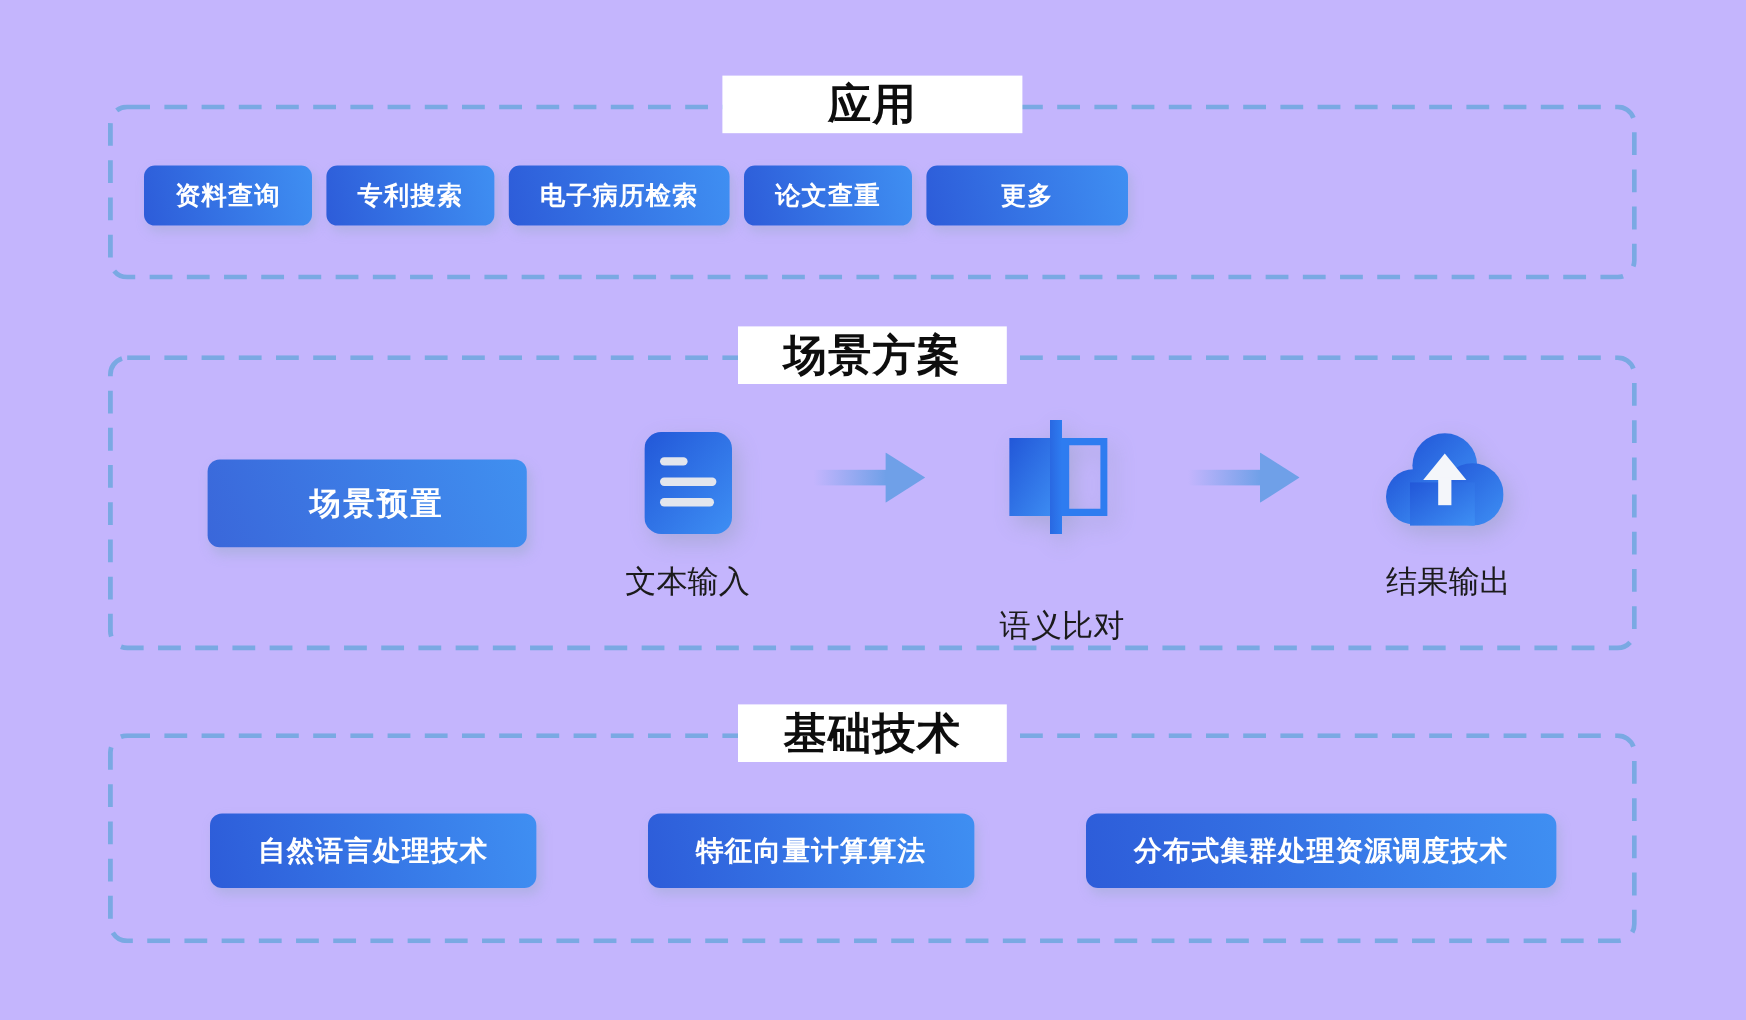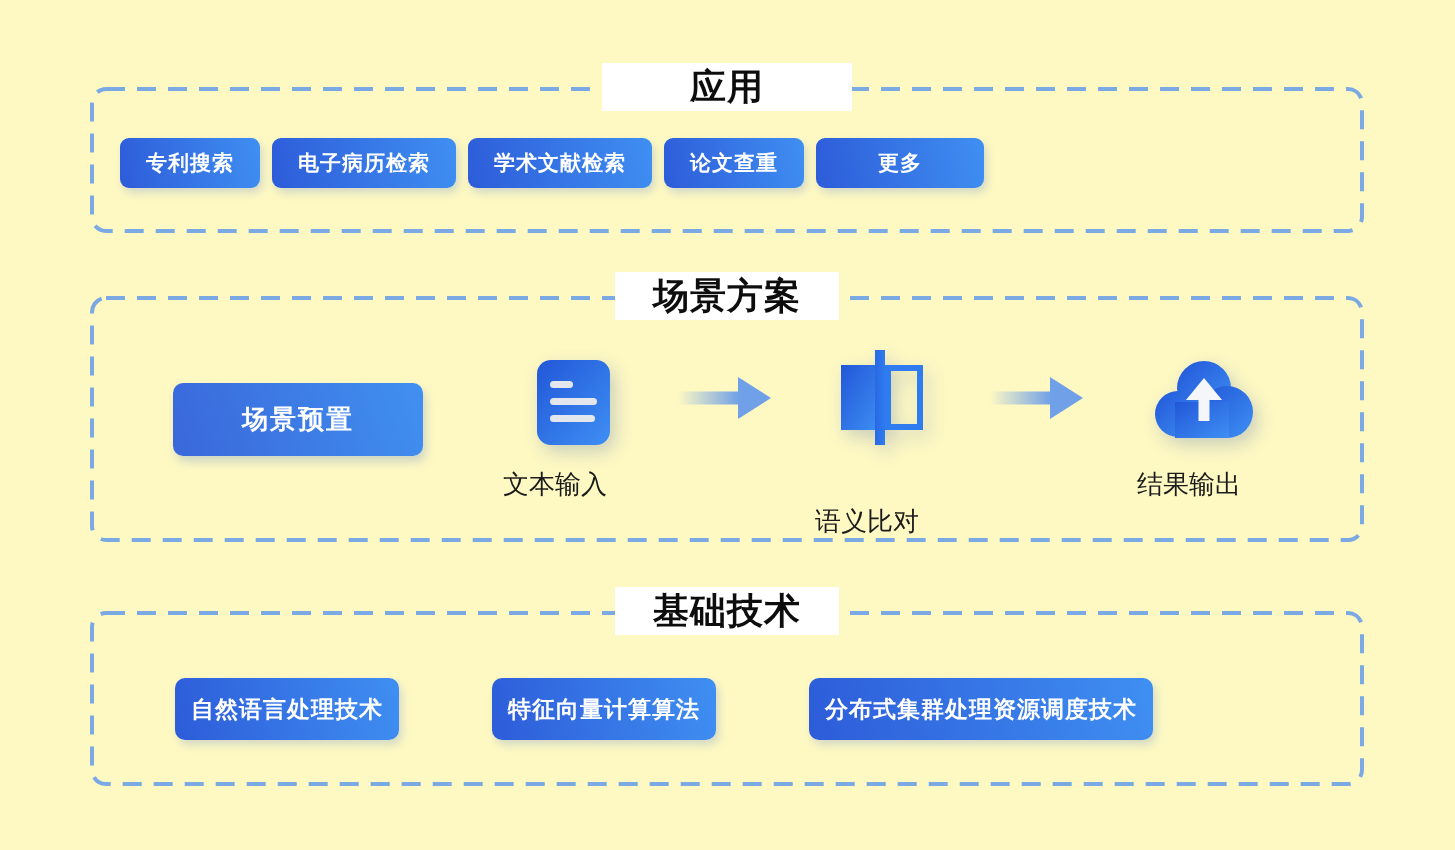--- a/index.html
+++ b/index.html
@@ -1,17 +1,17 @@
 <!DOCTYPE html>
 <html><head>
 <meta charset="utf-8">
 <style>
   html,body{margin:0;padding:0;background:#ffffff;}
   .canvas{
-    position:relative;width:1455px;height:850px;background:#fef9c3;overflow:hidden;
+    position:relative;width:1455px;height:850px;background:#c4b5fd;overflow:hidden;
     font-family:"Liberation Sans","DejaVu Sans",sans-serif;
   }
   .section{position:absolute;left:90px;width:1274px;}
   #sec-apps{top:87px;height:146px;}
   #sec-scenario{top:296px;height:246px;}
   #sec-tech{top:611px;height:175px;}
   .dash-svg{position:absolute;left:0;top:0;}
   .section-title{
     position:absolute;top:-24px;left:50%;transform:translateX(-50%);
     background:#ffffff;line-height:48px;font-size:36px;font-weight:700;color:#0d0d0d;
@@ -22,37 +22,37 @@
   #sec-apps .chip-row{left:30px;top:51px;gap:12px;}
   #sec-tech .chip-row{left:85px;top:67px;gap:93px;}
   .chip{
     display:flex;align-items:center;justify-content:center;
     background:linear-gradient(78deg,#2D5CD9 0%,#3F8FF2 100%);
     color:#ffffff;font-weight:700;border-radius:9px;white-space:nowrap;
     box-shadow:3px 5px 9px rgba(150,170,200,0.4);cursor:pointer;letter-spacing:1px;
   }
   #sec-apps .chip{height:50px;font-size:21px;padding:0 26px;}
   #sec-apps .chip.chip-more{padding:0 62px;}
-  #sec-tech .chip{height:62px;font-size:23px;padding:0 16px;border-radius:10px;}
+  #sec-tech .chip{height:62px;font-size:23px;padding:0 40px;border-radius:10px;}
   .preset-btn{
     position:absolute;left:83px;top:87px;width:250px;height:73px;
     display:flex;align-items:center;justify-content:center;
     background:linear-gradient(70deg,#3A67DA 0%,#4090F0 100%);
     color:#fff;font-size:26px;font-weight:700;border-radius:10px;letter-spacing:2px;
-    box-shadow:3px 6px 10px rgba(150,170,200,0.45);cursor:pointer;
+    box-shadow:3px 6px 10px rgba(150,170,200,0.45);cursor:pointer;padding-left:16px;
   }
   .flow-icon{position:absolute;filter:drop-shadow(5px 7px 9px rgba(140,155,180,0.45));}
   #icon-doc{left:447px;top:64px;}
   #icon-compare{left:751px;top:54px;}
   #icon-cloud{left:1065px;top:62px;}
   .flow-arrow{position:absolute;top:81px;}
   #arrow-1{left:588px;}
   #arrow-2{left:900px;}
   .flow-label{
-    position:absolute;top:171px;width:140px;text-align:left;
+    position:absolute;top:171px;width:140px;text-align:center;
     font-size:26px;font-weight:500;color:#1b1b1b;white-space:nowrap;
   }
   #label-input{left:413px;}
   #label-compare{left:725px;margin-top:37px;}
   #label-output{left:1047px;}
   .hidden-defs{position:absolute;width:0;height:0;}
 </style>
 </head>
 <body>
 
@@ -74,23 +74,23 @@
 </svg>
 
 <div class="canvas">
 
   <div class="section" id="sec-apps">
     <svg class="dash-svg" width="1274" height="146" viewBox="0 0 1274 146">
       <rect x="2" y="2" width="1270" height="142" rx="14" fill="none" stroke="#7AA9E3" stroke-width="4" stroke-dasharray="19 12"></rect>
     </svg>
     <div class="section-title">应用</div>
     <div class="chip-row">
+      <div class="chip">资料查询</div>
       <div class="chip">专利搜索</div>
       <div class="chip">电子病历检索</div>
-      <div class="chip">学术文献检索</div>
       <div class="chip">论文查重</div>
       <div class="chip chip-more">更多</div>
     </div>
   </div>
 
   <div class="section" id="sec-scenario">
     <svg class="dash-svg" width="1274" height="246" viewBox="0 0 1274 246">
       <rect x="2" y="2" width="1270" height="242" rx="14" fill="none" stroke="#7AA9E3" stroke-width="4" stroke-dasharray="19 12"></rect>
     </svg>
     <div class="section-title">场景方案</div>

